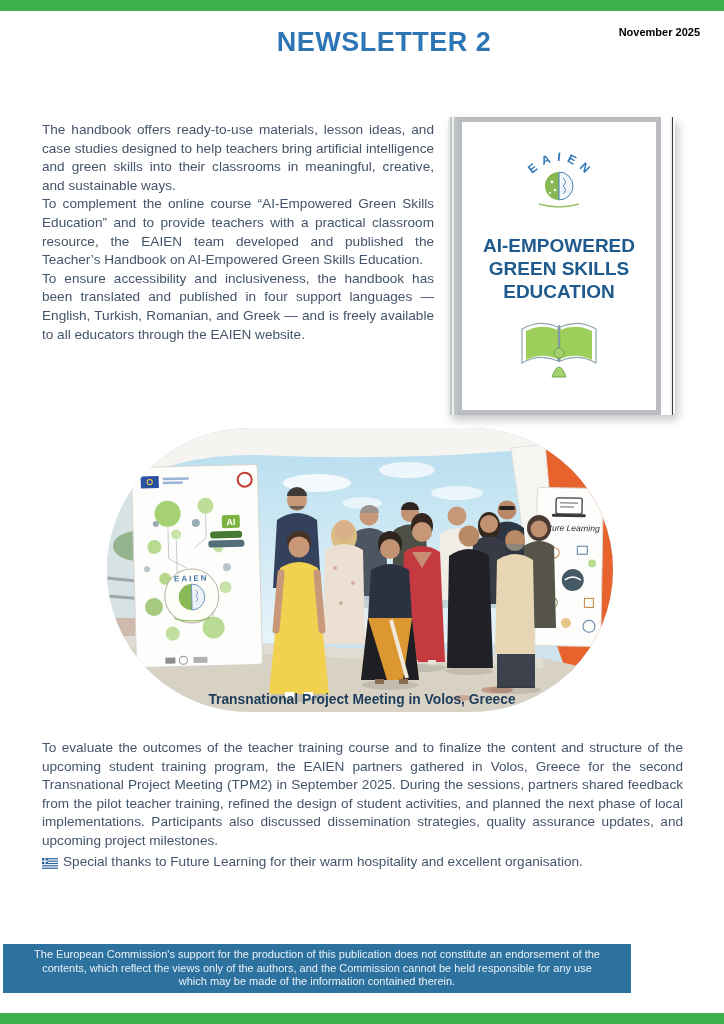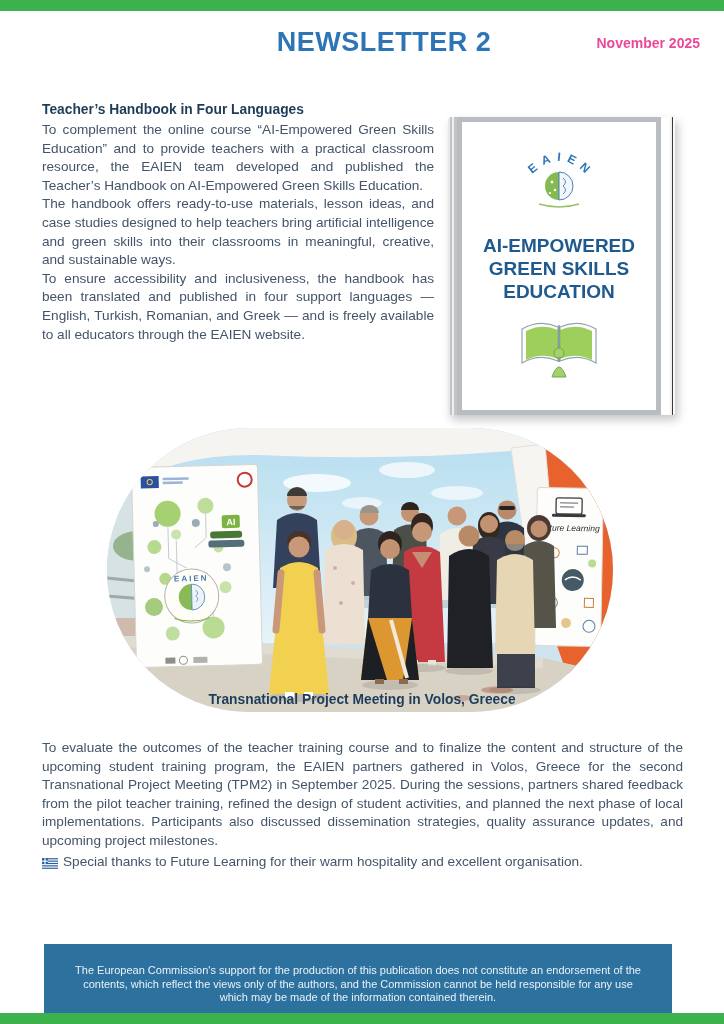--- a/index.html
+++ b/index.html
@@ -9,21 +9,21 @@
   }
   .bar-top,.bar-bottom{position:absolute;left:0;width:724px;height:11px;background:#3cb24c;}
   .bar-top{top:0;}
   .bar-bottom{bottom:0;}
 
   .header-title{
     position:absolute;top:27px;left:0;width:724px;text-align:center;transform:translateX(22px);
     font-size:27px;font-weight:800;color:#2e75b6;letter-spacing:.5px;
   }
   .header-date{
-    position:absolute;top:35px;right:24px;font-size:14px;font-weight:700;color:#ec4899;
+    position:absolute;top:26px;right:24px;font-size:11px;font-weight:700;color:#000000;
   }
 
   .h-section{font-weight:700;color:#1d3c5a;font-size:13.8px;}
   .h1-left{position:absolute;left:42px;top:102px;}
   .h2-center{position:absolute;left:0;top:692px;width:724px;text-align:center;}
 
   .col-left{position:absolute;left:42px;top:121px;width:392px;}
   .col-full{position:absolute;left:42px;top:739px;width:641px;}
   .body-text{margin:0;text-align:justify;font-size:13.6px;line-height:18.6px;color:#44546a;}
   .thanks-line{display:flex;align-items:flex-end;gap:5px;margin-top:3px;font-size:13.6px;color:#44546a;}
@@ -44,37 +44,36 @@
   .cover-logo{margin-top:14px;}
   .cover-bookicon{margin-top:12px;}
 
   
   .photo{position:absolute;left:107px;top:428px;width:506px;height:284px;border-radius:142px;
     overflow:hidden;background:#cfe3ee;}
 
   
   .footer{position:absolute;left:3px;top:944px;width:628px;box-sizing:border-box;
     background:#2d719f;color:#e9f2f8;font-size:11px;line-height:13.5px;text-align:center;
-    padding:20px 30px;margin-left:41px;}
+    padding:4px 30px;}
 </style>
 </head>
 <body>
 
 <div class="page">
 
   <div class="bar-top"></div>
 
   <div class="header-title">NEWSLETTER 2</div>
   <div class="header-date">November 2025</div>
 
-  <div class="h-section h1-left">Teacher’s Handbook in Four Languages</div>
 
   <div class="col-left">
+    <p class="body-text">The handbook offers ready-to-use materials, lesson ideas, and case studies designed to help teachers bring artificial intelligence and green skills into their classrooms in meaningful, creative, and sustainable ways.</p>
     <p class="body-text">To complement the online course “AI-Empowered Green Skills Education” and to provide teachers with a practical classroom resource, the EAIEN team developed and published the Teacher’s Handbook on AI-Empowered Green Skills Education.</p>
-    <p class="body-text">The handbook offers ready-to-use materials, lesson ideas, and case studies designed to help teachers bring artificial intelligence and green skills into their classrooms in meaningful, creative, and sustainable ways.</p>
     <p class="body-text">To ensure accessibility and inclusiveness, the handbook has been translated and published in four support languages — English, Turkish, Romanian, and Greek — and is freely available to all educators through the EAIEN website.</p>
   </div>
 
   <div class="book">
     <div class="book-spine"></div>
     <div class="book-cover">
       <svg class="cover-logo" width="104" height="72" viewBox="0 0 104 72">
         <defs>
             <path id="logoArc" d="M20,44 Q52,6 84,44" fill="none"></path>
           </defs>

